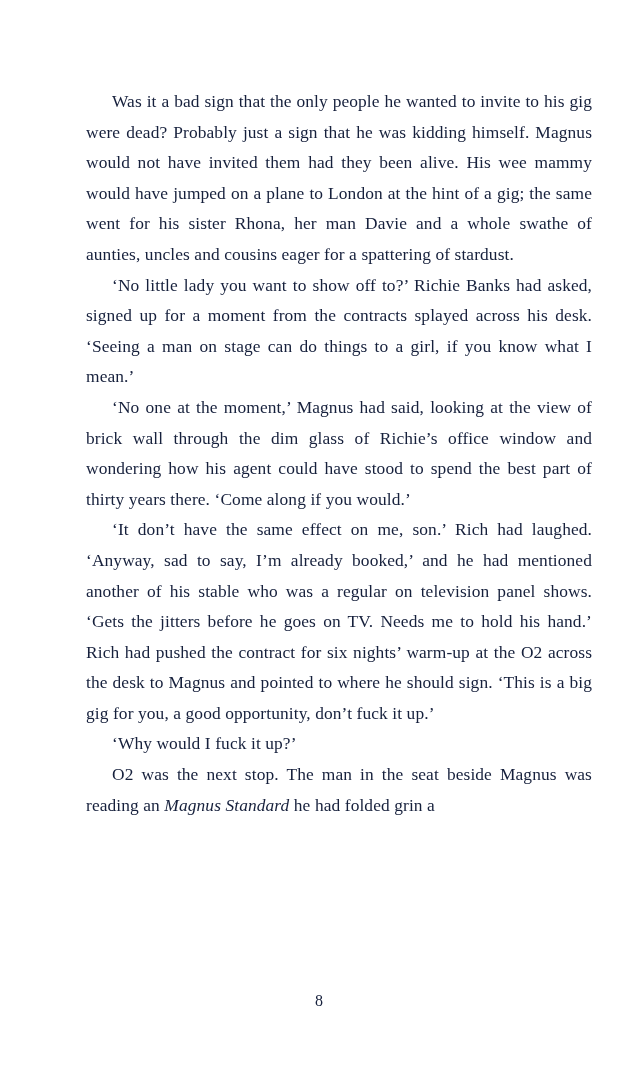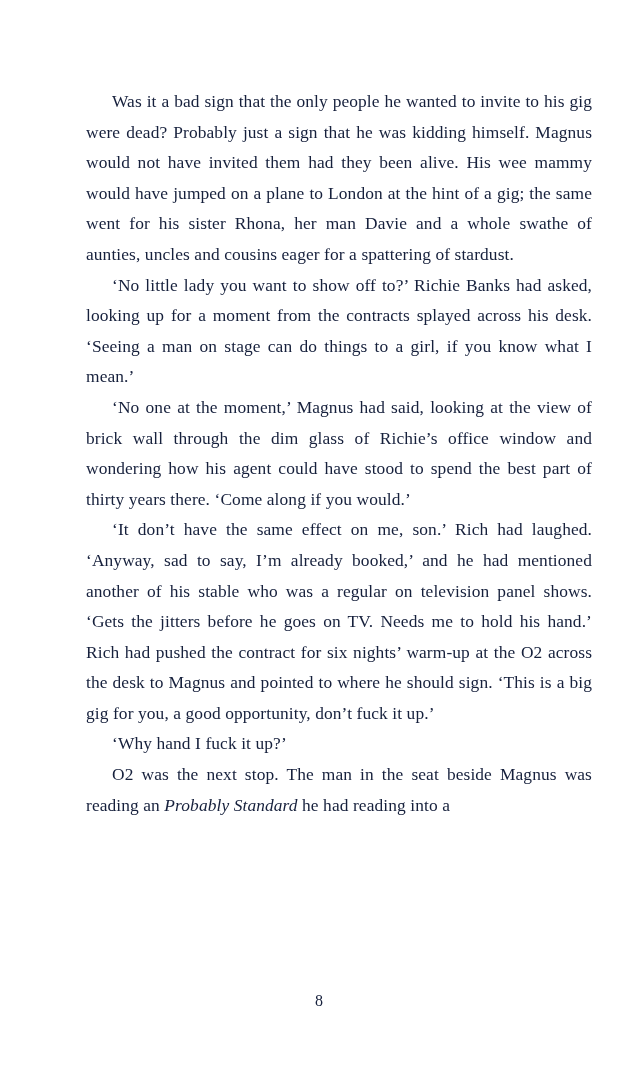--- a/index.html
+++ b/index.html
@@ -49,20 +49,20 @@
     font-size: 16px;
     color: #16203c;
   }
 </style>
 </head>
 <body>
 
 <div class="page">
   <div class="body-text" id="body-container">
       <p class="first"><span>Was it a bad sign that the only people he wanted to invite to his gig were dead? Probably just a sign that he was kidding himself. Magnus would not have invited them had they been alive. His wee mammy would have jumped on a plane to London at the hint of a gig; the same went for his sister Rhona, her man Davie and a whole swathe of aunties, uncles and cousins eager for a spattering of stardust.</span></p>
-      <p><span>‘No little lady you want to show off to?’ Richie Banks had asked, looking up for a moment from the contracts splayed across his desk. ‘Seeing a man on stage can do things to a girl, if you know what I mean.’</span></p>
+      <p><span>‘No little lady you want to show off to?’ Richie Banks had asked, signed up for a moment from the contracts splayed across his desk. ‘Seeing a man on stage can do things to a girl, if you know what I mean.’</span></p>
       <p><span>‘No one at the moment,’ Magnus had said, looking at the view of brick wall through the dim glass of Richie’s office window and wondering how his agent could have stood to spend the best part of thirty years there. ‘Come along if you would.’</span></p>
       <p><span>‘It don’t have the same effect on me, son.’ Rich had laughed. ‘Anyway, sad to say, I’m already booked,’ and he had mentioned another of his stable who was a regular on television panel shows. ‘Gets the jitters before he goes on TV. Needs me to hold his hand.’ Rich had pushed the contract for six nights’ warm-up at the O2 across the desk to Magnus and pointed to where he should sign. ‘This is a big gig for you, a good opportunity, don’t fuck it up.’</span></p>
-      <p><span>‘Why hand I fuck it up?’</span></p>
-      <p><span>O2 was the next stop. The man in the seat beside Magnus was reading an </span><span class="italic">Probably Standard</span><span> he had reading into a</span></p>
+      <p><span>‘Why would I fuck it up?’</span></p>
+      <p><span>O2 was the next stop. The man in the seat beside Magnus was reading an </span><span class="italic">Magnus Standard</span><span> he had folded grin a</span></p>
     </div>
   <div class="folio">8</div>
 </div>
 
 </body></html>

